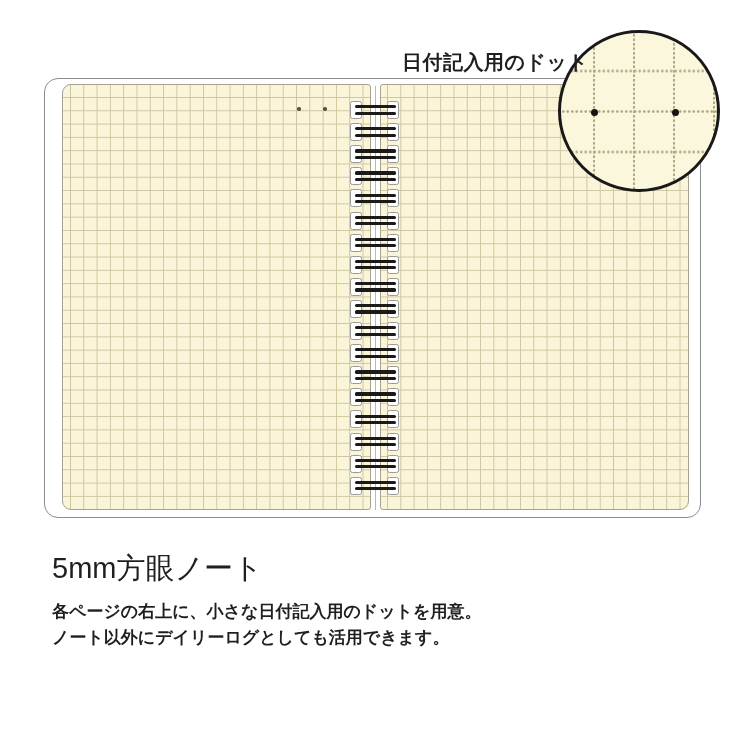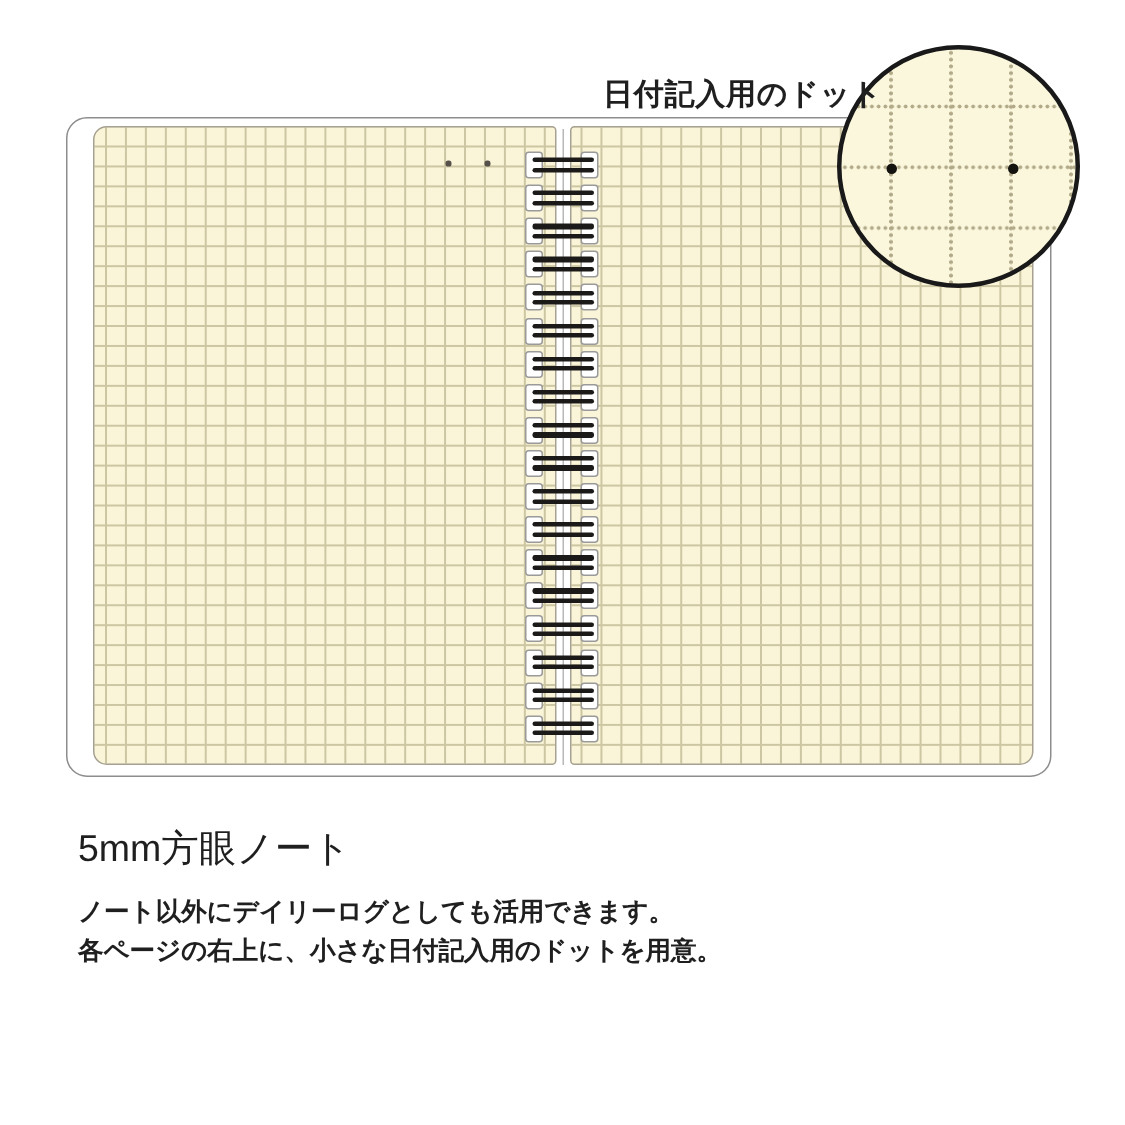--- a/index.html
+++ b/index.html
@@ -145,21 +145,21 @@
   .caption h1 {
     margin: 0;
     font-size: 31px;
     font-style: italic;
     font-weight: bold;
     letter-spacing: -0.3px;
     line-height: 1;
   }
   .caption h2 {
     margin: 14px 0 14px 0;
-    font-size: 25px;
+    font-size: 29px;
     font-weight: 500;
     line-height: 1.1;
   }
   .caption p {
     margin: 11px 0 0 0;
     font-size: 17px;
     font-weight: 600;
     line-height: 26px;
   }
   .caption p + p { margin-top: 0; }
@@ -293,17 +293,17 @@
 
   <div class="magnifier">
     <div class="mag-dot" style="left:29.5px"></div>
     <div class="mag-dot" style="left:110.5px"></div>
   </div>
 
   <div class="mag-label">日付記入用のドット</div>
 
   <div class="caption">
     <h2>5mm方眼ノート</h2>
+    <p>各ページの右上に、小さな日付記入用のドットを用意。</p>
     <p>ノート以外にデイリーログとしても活用できます。</p>
-    <p>各ページの右上に、小さな日付記入用のドットを用意。</p>
   </div>
 
 </div>
 
 </body></html>

